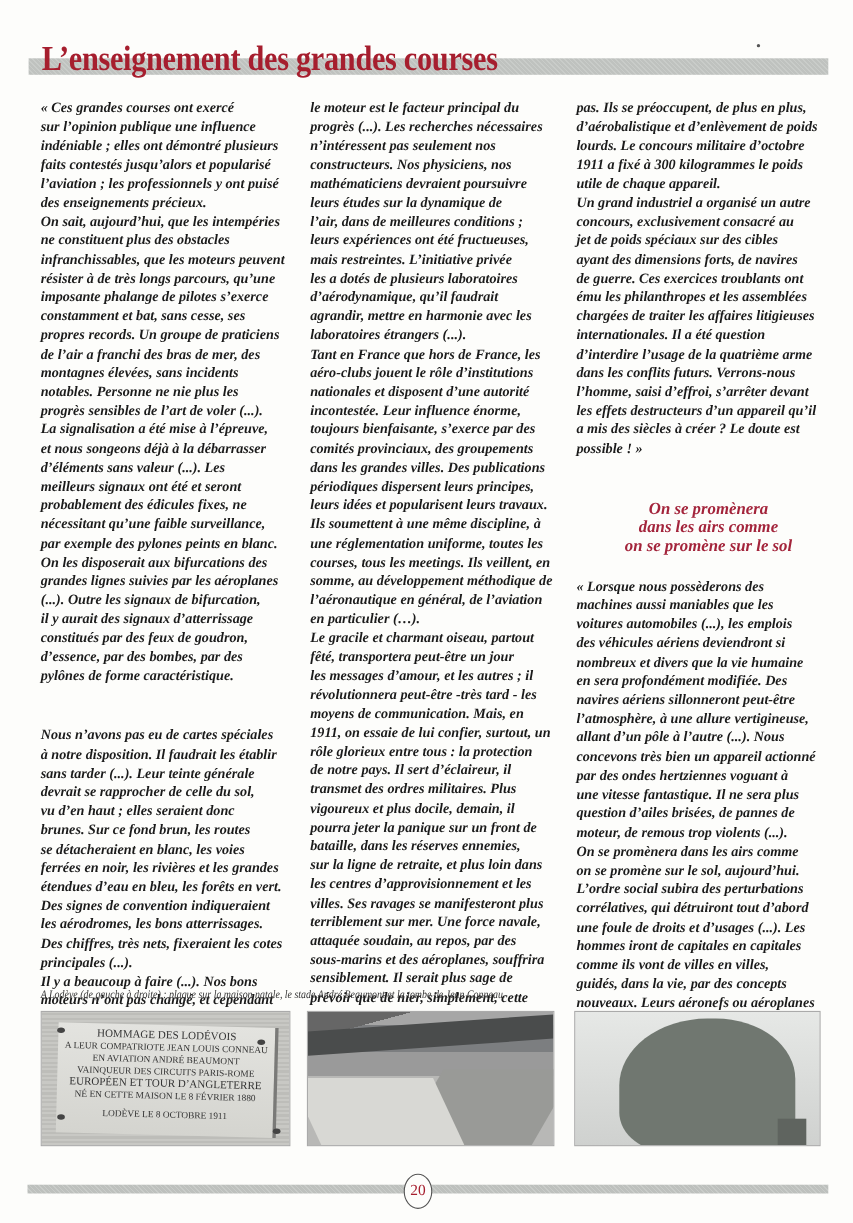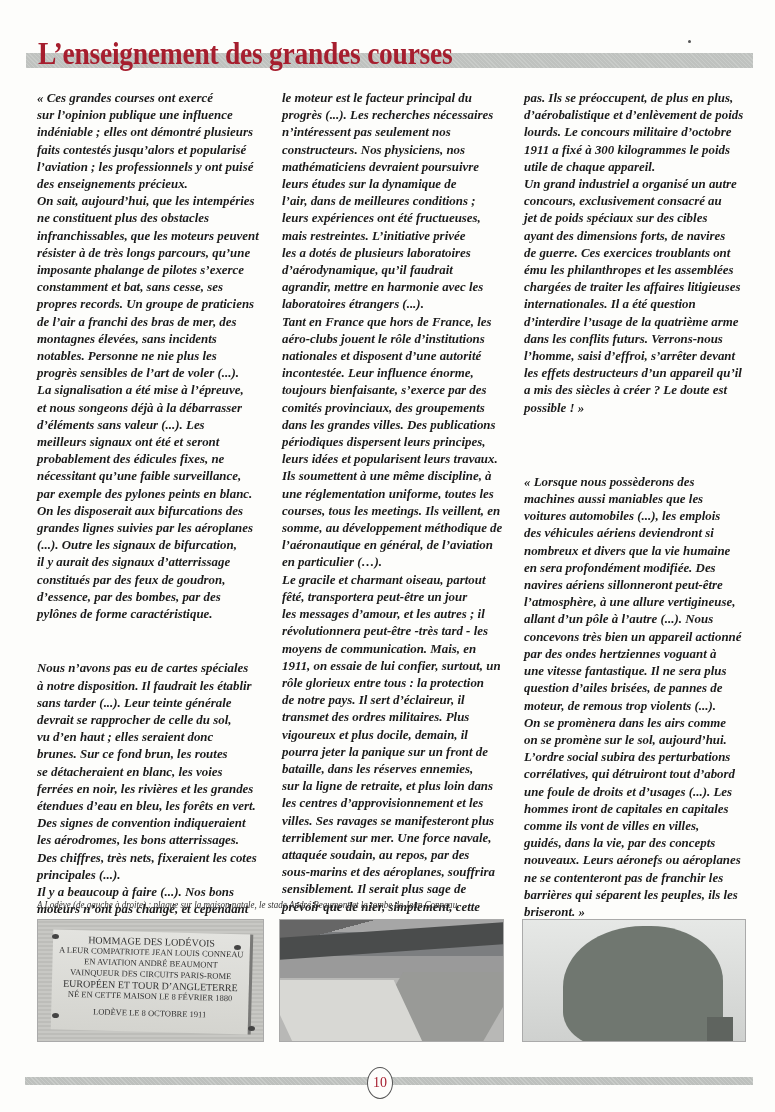--- a/index.html
+++ b/index.html
@@ -201,20 +201,25 @@
       <span class="line" style="transform: scaleX(0.992);">chargées de traiter les affaires litigieuses</span>
       <span class="line" style="transform: scaleX(0.992);">internationales. Il a été question</span>
       <span class="line" style="transform: scaleX(0.992);">d’interdire l’usage de la quatrième arme</span>
       <span class="line" style="transform: scaleX(0.992);">dans les conflits futurs. Verrons-nous</span>
       <span class="line" style="transform: scaleX(0.992);">l’homme, saisi d’effroi, s’arrêter devant</span>
       <span class="line" style="transform: scaleX(0.992);">les effets destructeurs d’un appareil qu’il</span>
       <span class="line" style="transform: scaleX(0.992);">a mis des siècles à créer ? Le doute est</span>
       <span class="line" style="transform: scaleX(0.992);">possible ! »</span>
     </div>
   <div style="height:38px"></div>
+  <h2 class="subhead">
+    <span class="line" style="transform: scaleX(0.984);">On se promènera</span>
+    <span class="line" style="transform: scaleX(0.984);">dans les airs comme</span>
+    <span class="line" style="transform: scaleX(0.984);">on se promène sur le sol</span>
+  </h2>
   <div style="height:19px"></div>
   <div id="c3b">
       <span class="line" style="transform: scaleX(0.992);">« Lorsque nous possèderons des</span>
       <span class="line" style="transform: scaleX(0.992);">machines aussi maniables que les</span>
       <span class="line" style="transform: scaleX(0.992);">voitures automobiles (...), les emplois</span>
       <span class="line" style="transform: scaleX(0.992);">des véhicules aériens deviendront si</span>
       <span class="line" style="transform: scaleX(0.992);">nombreux et divers que la vie humaine</span>
       <span class="line" style="transform: scaleX(0.992);">en sera profondément modifiée. Des</span>
       <span class="line" style="transform: scaleX(0.992);">navires aériens sillonneront peut-être</span>
       <span class="line" style="transform: scaleX(0.992);">l’atmosphère, à une allure vertigineuse,</span>
@@ -263,13 +268,13 @@
   <div class="walk"></div>
   <div class="roof"></div>
 </div>
 
 <div class="photo photo3">
   <div class="head"></div>
   <div class="base"></div>
 </div>
 
 <div class="footer-bar"></div>
-<div class="page-num">10</div>
+<div class="page-num">20</div>
 
 </body></html>

